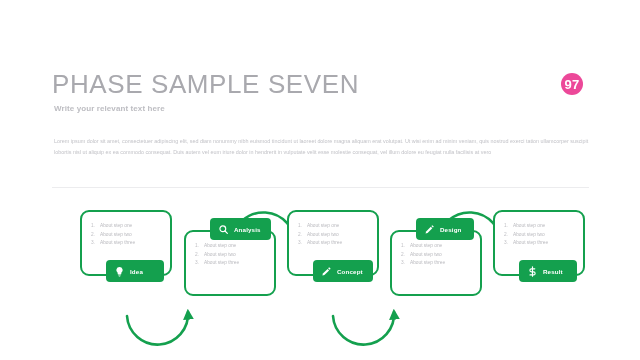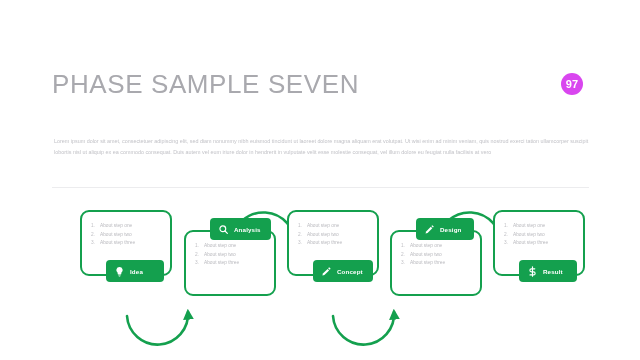--- a/index.html
+++ b/index.html
@@ -14,21 +14,21 @@
     position:absolute;left:52px;top:31px;
     font-size:26px;letter-spacing:.6px;color:#a9a9ae;font-weight:400;
     white-space:nowrap;line-height:1;
   }
   .subtitle{
     position:absolute;left:54px;top:64px;
     font-size:8px;color:#bdbdc2;font-weight:600;letter-spacing:.1px;white-space:nowrap;
   }
   .badge{
     position:absolute;left:561px;top:33px;width:22px;height:22px;border-radius:50%;
-    background:#d946ef;color:#fff;font-size:11px;font-weight:700;
+    background:#ec4899;color:#fff;font-size:13px;font-weight:700;
     display:flex;align-items:center;justify-content:center;letter-spacing:.2px;
   }
 
   
   .body-copy{
     position:absolute;left:54px;top:96px;width:536px;
     font-size:5.4px;line-height:1.95;color:#c2c2c7;text-align:left;
   }
   .divider{
     position:absolute;left:52px;top:147px;width:537px;height:1px;background:#ececee;
@@ -69,20 +69,21 @@
   .node.up   .tab {left:26px;top:60px;}
   .node.down .card{top:30px;}
   .node.down .tab {left:26px;top:18px;}
 </style>
 </head>
 <body>
 
 <div id="slide">
 
   <div class="title">PHASE SAMPLE SEVEN</div>
+  <div class="subtitle">Write your relevant text here</div>
   <div class="badge">97</div>
 
   <div class="body-copy">Lorem ipsum dolor sit amet, consectetuer adipiscing elit, sed diam nonummy nibh euismod tincidunt ut laoreet dolore magna aliquam erat volutpat. Ut wisi enim ad minim veniam, quis nostrud exerci tation ullamcorper suscipit lobortis nisl ut aliquip ex ea commodo consequat. Duis autem vel eum iriure dolor in hendrerit in vulputate velit esse molestie consequat, vel illum dolore eu feugiat nulla facilisis at vero</div>
   <div class="divider"></div>
 
   <div id="diagram">
 
     <svg id="arrows" viewBox="0 0 640 170">
       <defs>
         <marker id="ah" viewBox="0 0 10 10" refX="7" refY="5" markerWidth="4.2" markerHeight="4.2" orient="auto-start-reverse">

